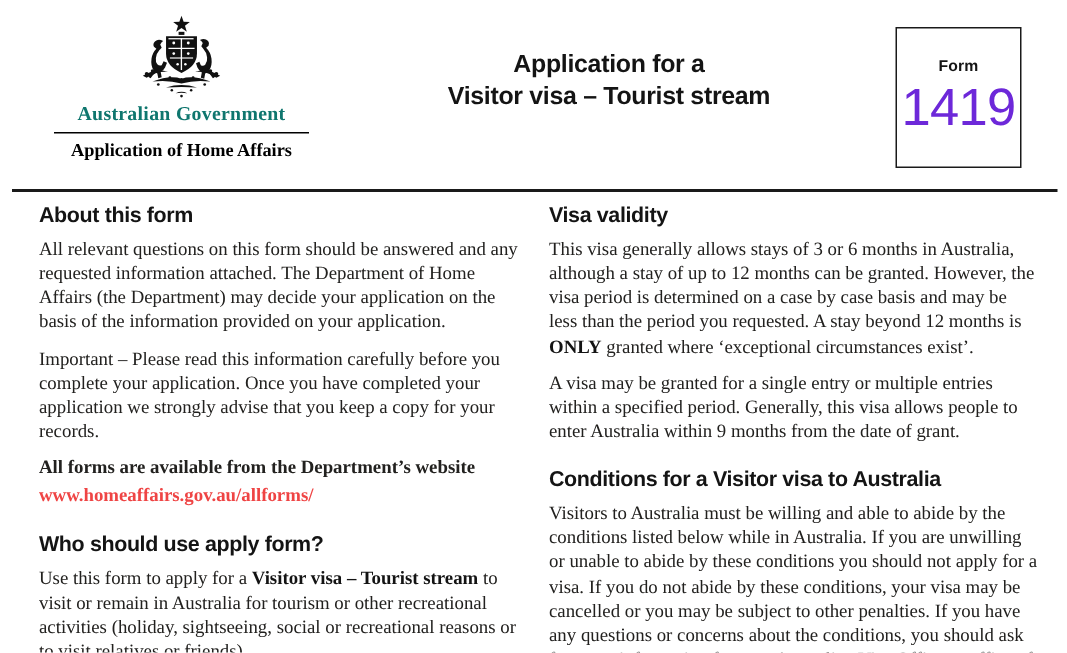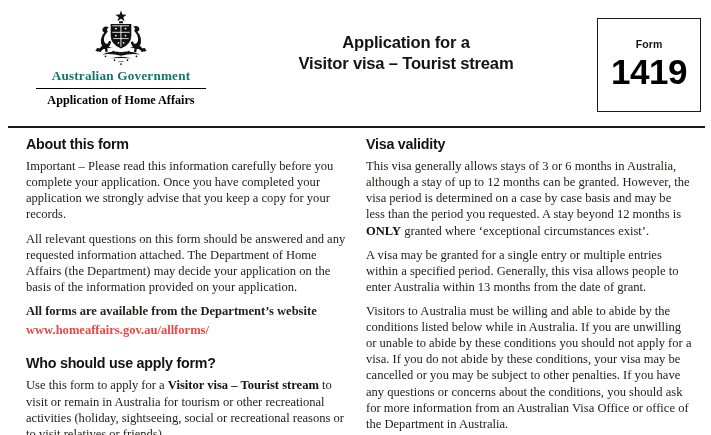--- a/index.html
+++ b/index.html
@@ -80,40 +80,40 @@
     line-height: 1.28;
     color: #141414;
     letter-spacing: -0.2px;
   }
   .doc-title .t-line { display: block; }
 
   .form-box {
     position: absolute;
     left: 597px;
     top: 18px;
-    width: 104px;
+    width: 84px;
     height: 94px;
     border: 1.3px solid #1a1a1a;
     box-sizing: border-box;
     text-align: center;
     background: #fff;
   }
   .form-label {
     font-family: "Liberation Sans", sans-serif;
     font-size: 10.5px;
     font-weight: bold;
     color: #141414;
     margin-top: 19px;
     letter-spacing: 0.1px;
   }
   .form-number {
     font-family: "Liberation Sans", sans-serif;
     font-size: 35px;
-    font-weight: bold;
-    color: #000000;
+    font-weight: normal;
+    color: #6d28d9;
     line-height: 1;
     margin-top: 4px;
     letter-spacing: -0.5px;
   }
 
   .header-rule {
     position: absolute;
     left: 8px;
     top: 126px;
     width: 697px;
@@ -240,39 +240,40 @@
 
     <div class="header-rule"></div>
   </div>
 
   <div class="columns">
 
     <div class="col col-left">
 
       <h2 class="sec">About this form</h2>
 
+      <p class="body">All relevant questions on this form should be answered and any requested information attached. The Department of Home Affairs (the Department) may decide your application on the basis of the information provided on your application.</p>
+
       <p class="body">Important – Please read this information carefully before you complete your application. Once you have completed your application we strongly advise that you keep a copy for your records.</p>
-
-      <p class="body">All relevant questions on this form should be answered and any requested information attached. The Department of Home Affairs (the Department) may decide your application on the basis of the information provided on your application.</p>
 
       <p class="body tight">All forms are available from the Department’s website</p>
       <p class="body"><span class="url">www.homeaffairs.gov.au/allforms/</span></p>
 
       <h2 class="sec spaced">Who should use apply form?</h2>
 
       <p class="body"><span>Use this form to apply for a </span><b>Visitor visa – Tourist stream</b><span> to visit or remain in Australia for tourism or other recreational activities (holiday, sightseeing, social or recreational reasons or to visit relatives or friends).</span></p>
 
     </div>
 
     <div class="col col-right">
 
       <h2 class="sec">Visa validity</h2>
 
       <p class="body"><span>This visa generally allows stays of 3 or 6 months in Australia, although a stay of up to 12 months can be granted. However, the visa period is determined on a case by case basis and may be less than the period you requested. A stay beyond 12 months is </span><b>ONLY</b><span> granted where ‘exceptional circumstances exist’.</span></p>
 
-      <p class="body">A visa may be granted for a single entry or multiple entries within a specified period. Generally, this visa allows people to enter Australia within 13 months from the date of grant.</p>
-
+      <p class="body">A visa may be granted for a single entry or multiple entries within a specified period. Generally, this visa allows people to enter Australia within 9 months from the date of grant.</p>
+
+      <h2 class="sec spaced">Conditions for a Visitor visa to Australia</h2>
 
       <p class="body">Visitors to Australia must be willing and able to abide by the conditions listed below while in Australia. If you are unwilling or unable to abide by these conditions you should not apply for a visa. If you do not abide by these conditions, your visa may be cancelled or you may be subject to other penalties. If you have any questions or concerns about the conditions, you should ask for more information from an Australian Visa Office or office of the Department in Australia.</p>
     </div>
 
   </div>
 </div>
 
 </body></html>

